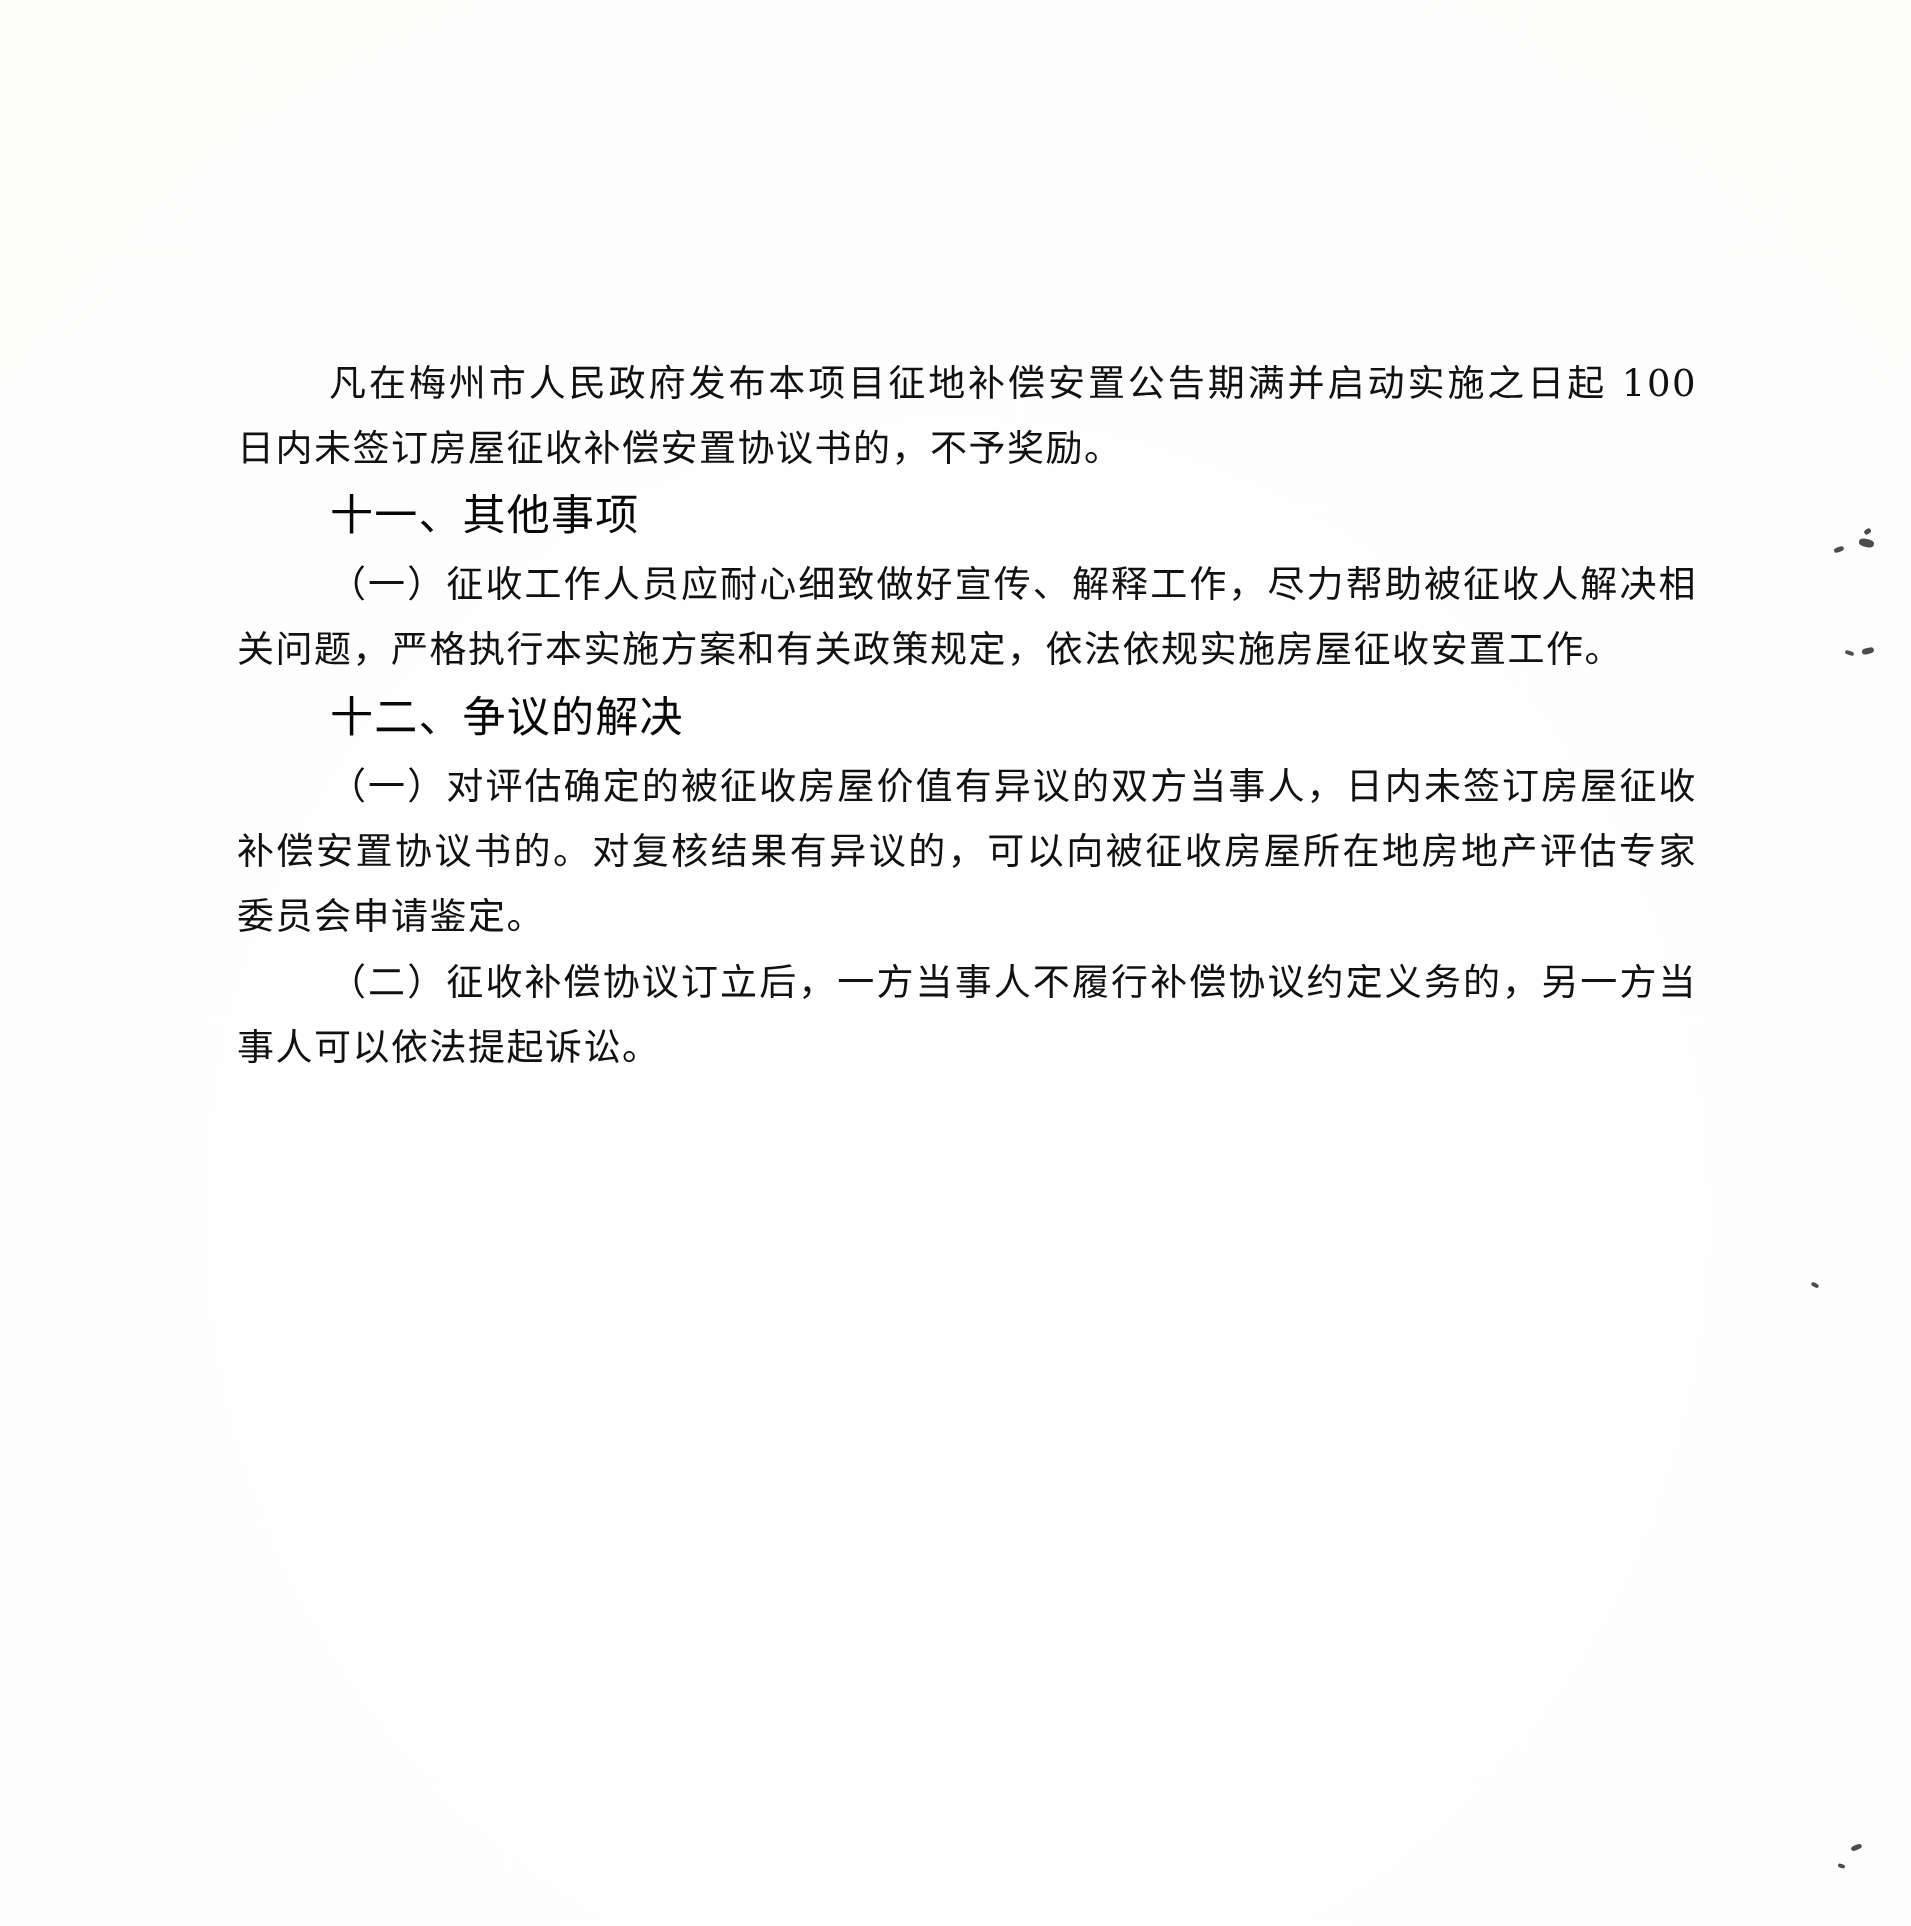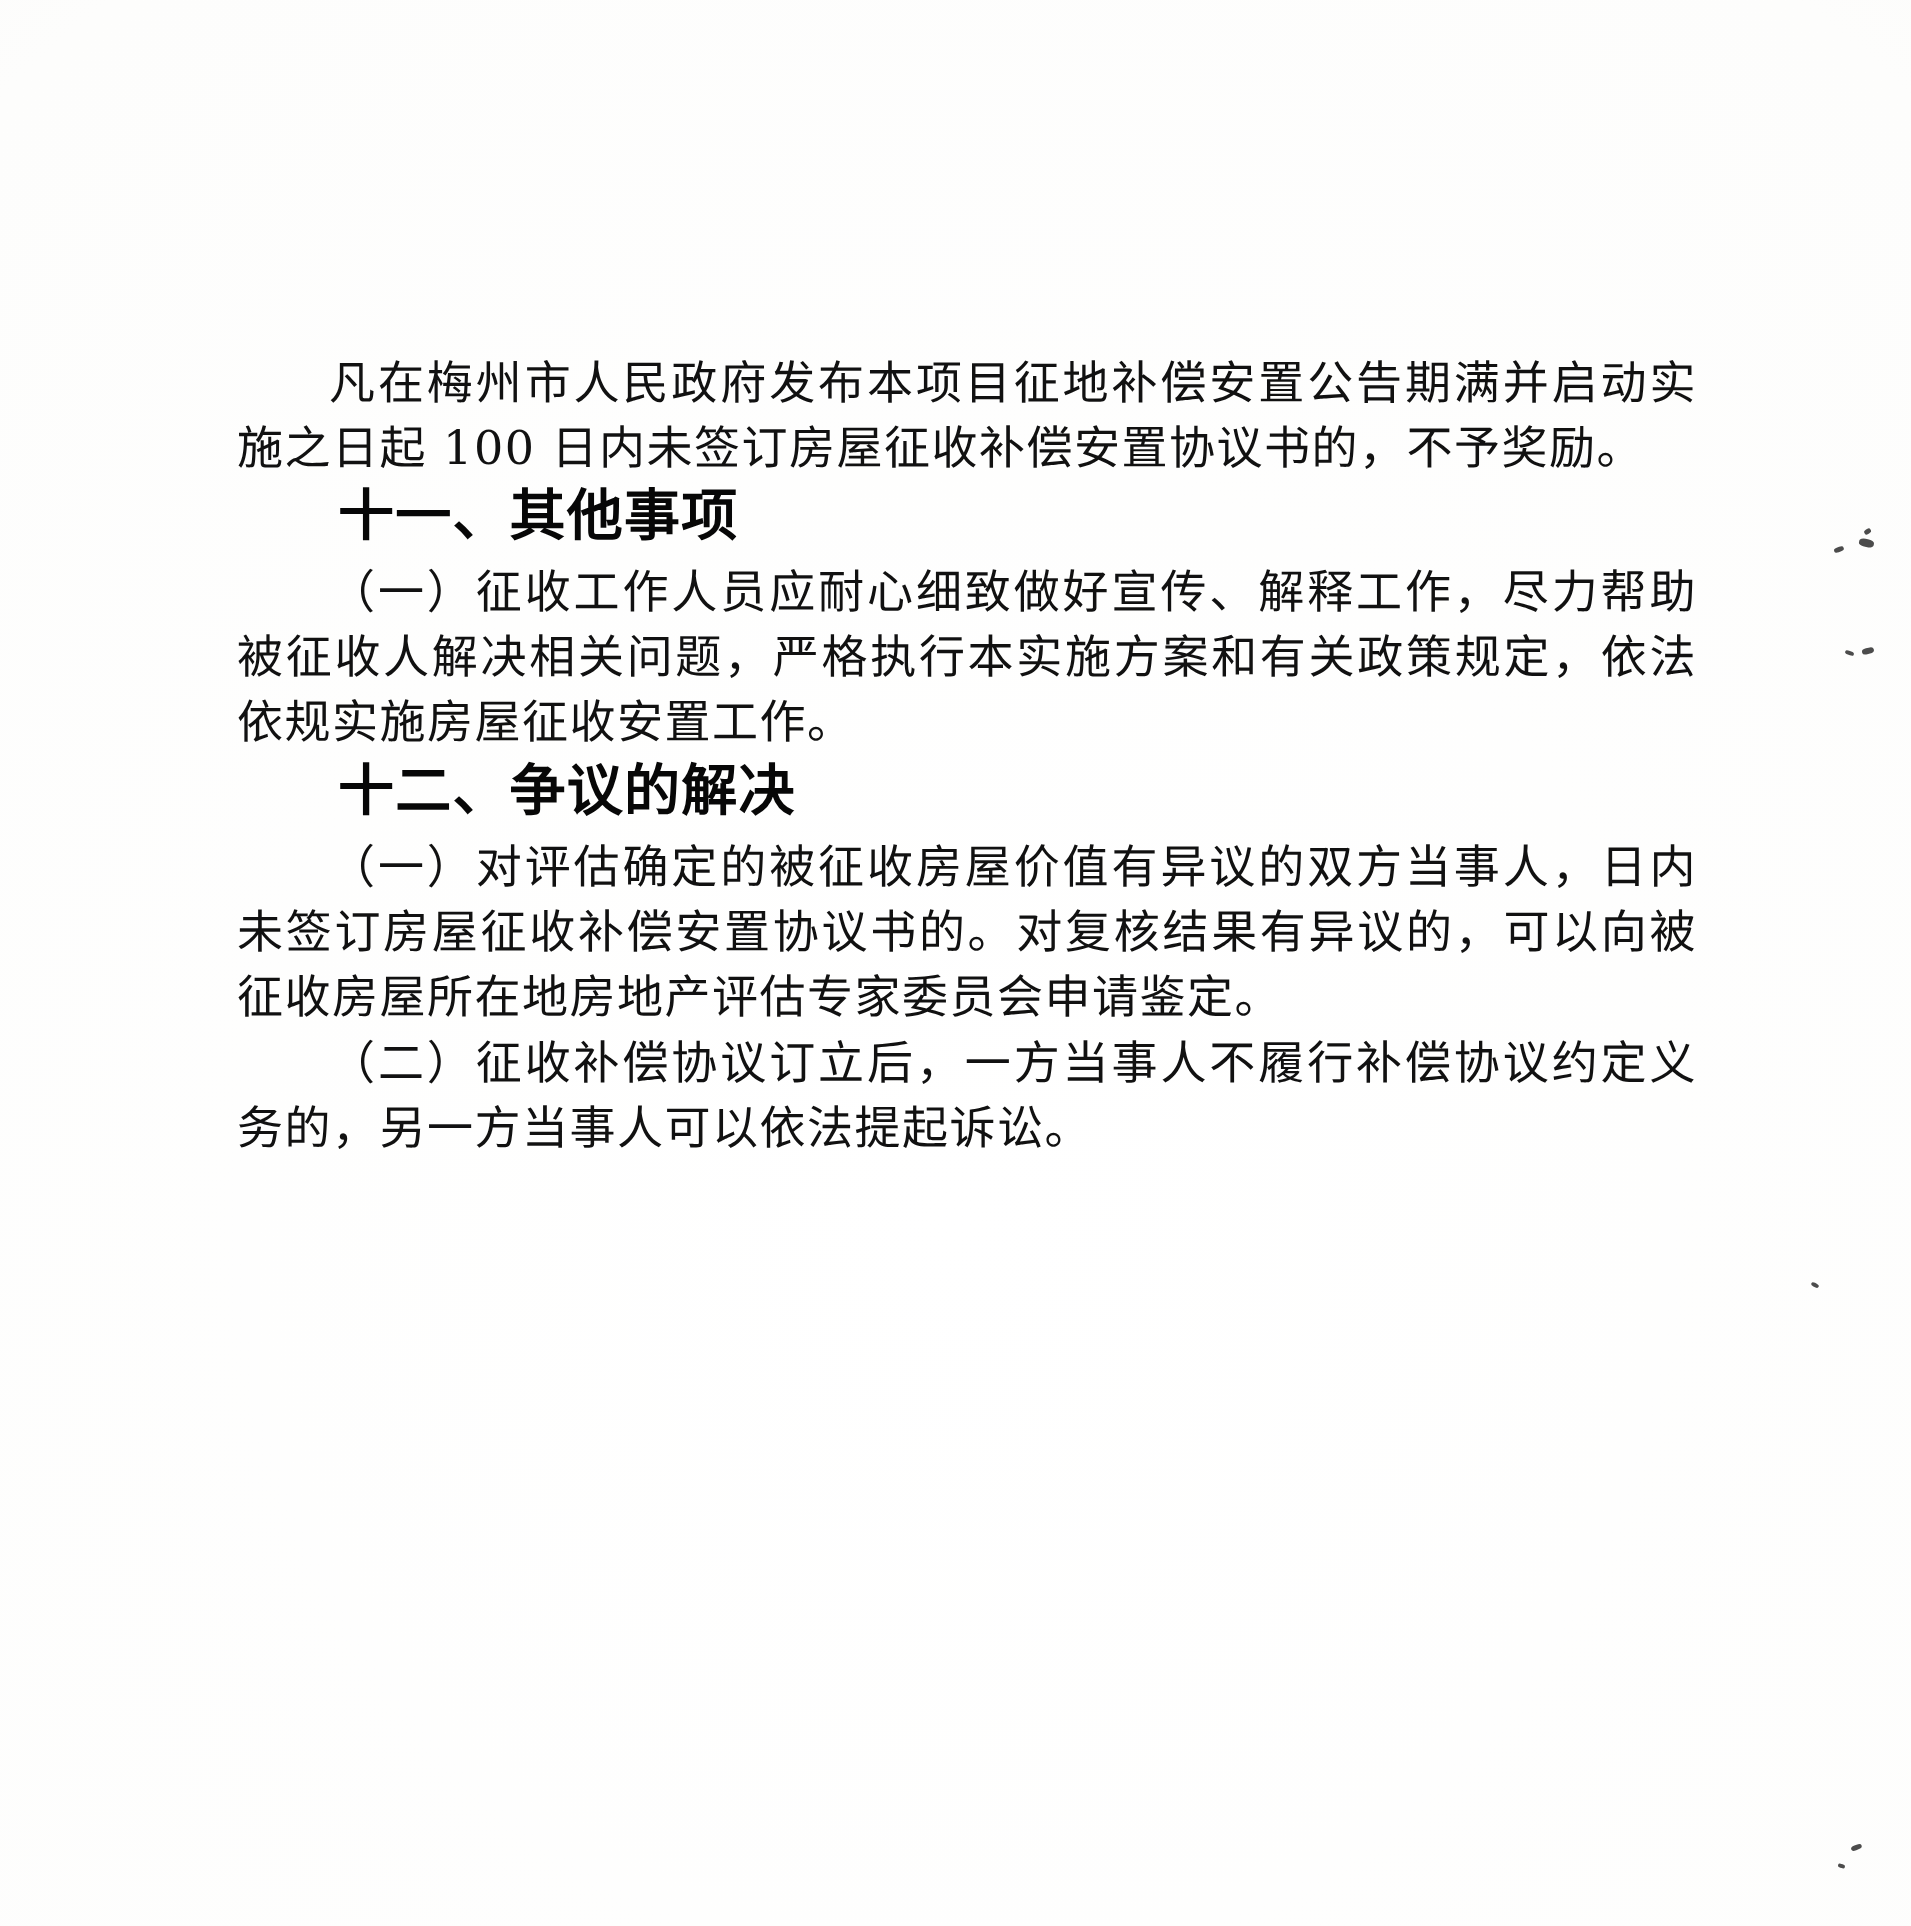--- a/index.html
+++ b/index.html
@@ -32,41 +32,41 @@
   #content {
     position: absolute;
     left: 237px;
     top: 351px;
     width: 1460px;
   }
 
   
   .para {
     font-family: "DejaVu Serif", "Liberation Serif", serif;
-    font-size: 46px;
+    font-size: 37px;
     line-height: 65px;
     color: #111111;
     letter-spacing: 1.5px;
     text-align: justify;
     text-justify: inter-character;
     text-indent: 92px;
     margin: 0 0 1.5px 0;
     word-break: break-all;
     -webkit-font-smoothing: antialiased;
   }
 
   .heading {
     font-family: "DejaVu Sans", "Liberation Sans", sans-serif;
-    font-weight: 700;
-    font-size: 56px;
+    font-weight: 400;
+    font-size: 43px;
     line-height: 65px;
     color: #070707;
     letter-spacing: 1.2px;
     text-indent: 89px;
-    margin: 12px;
+    margin: 4px;
     white-space: nowrap;
   }
 
   .gap-before { margin-top: 2.3px; }
 
   
   .speck {
     position: absolute;
     background: #1a1a1a;
     border-radius: 40%;

